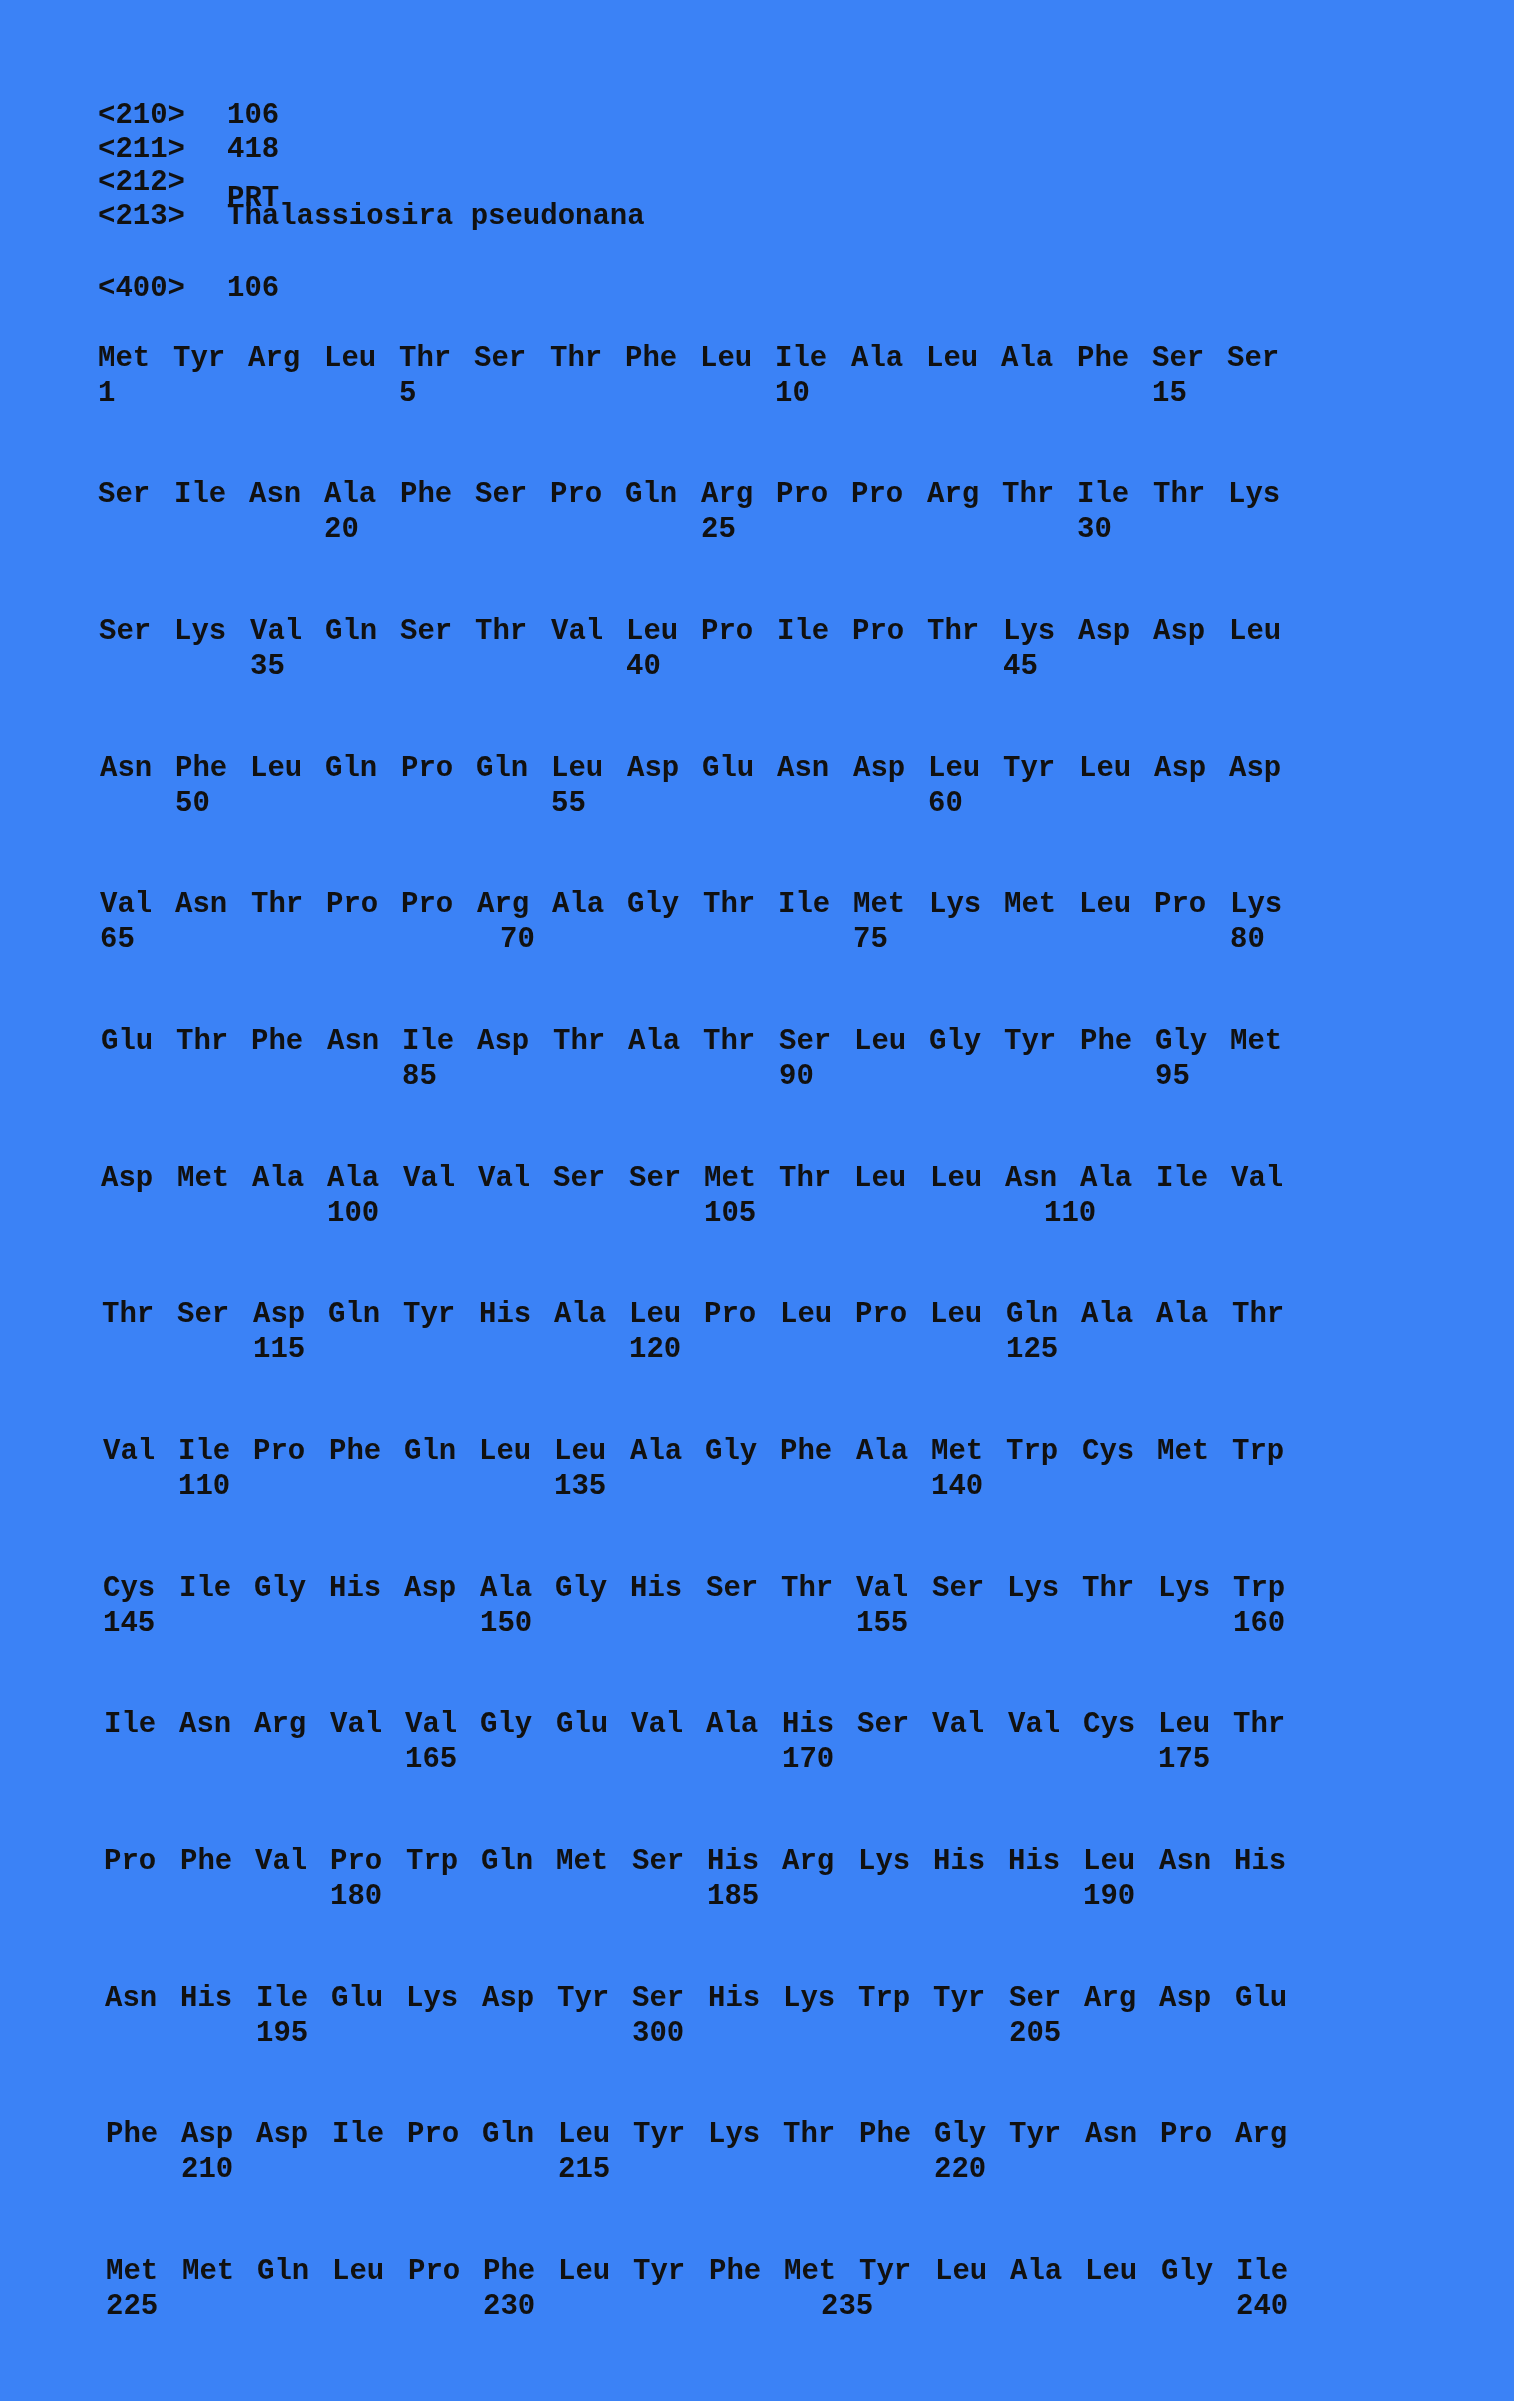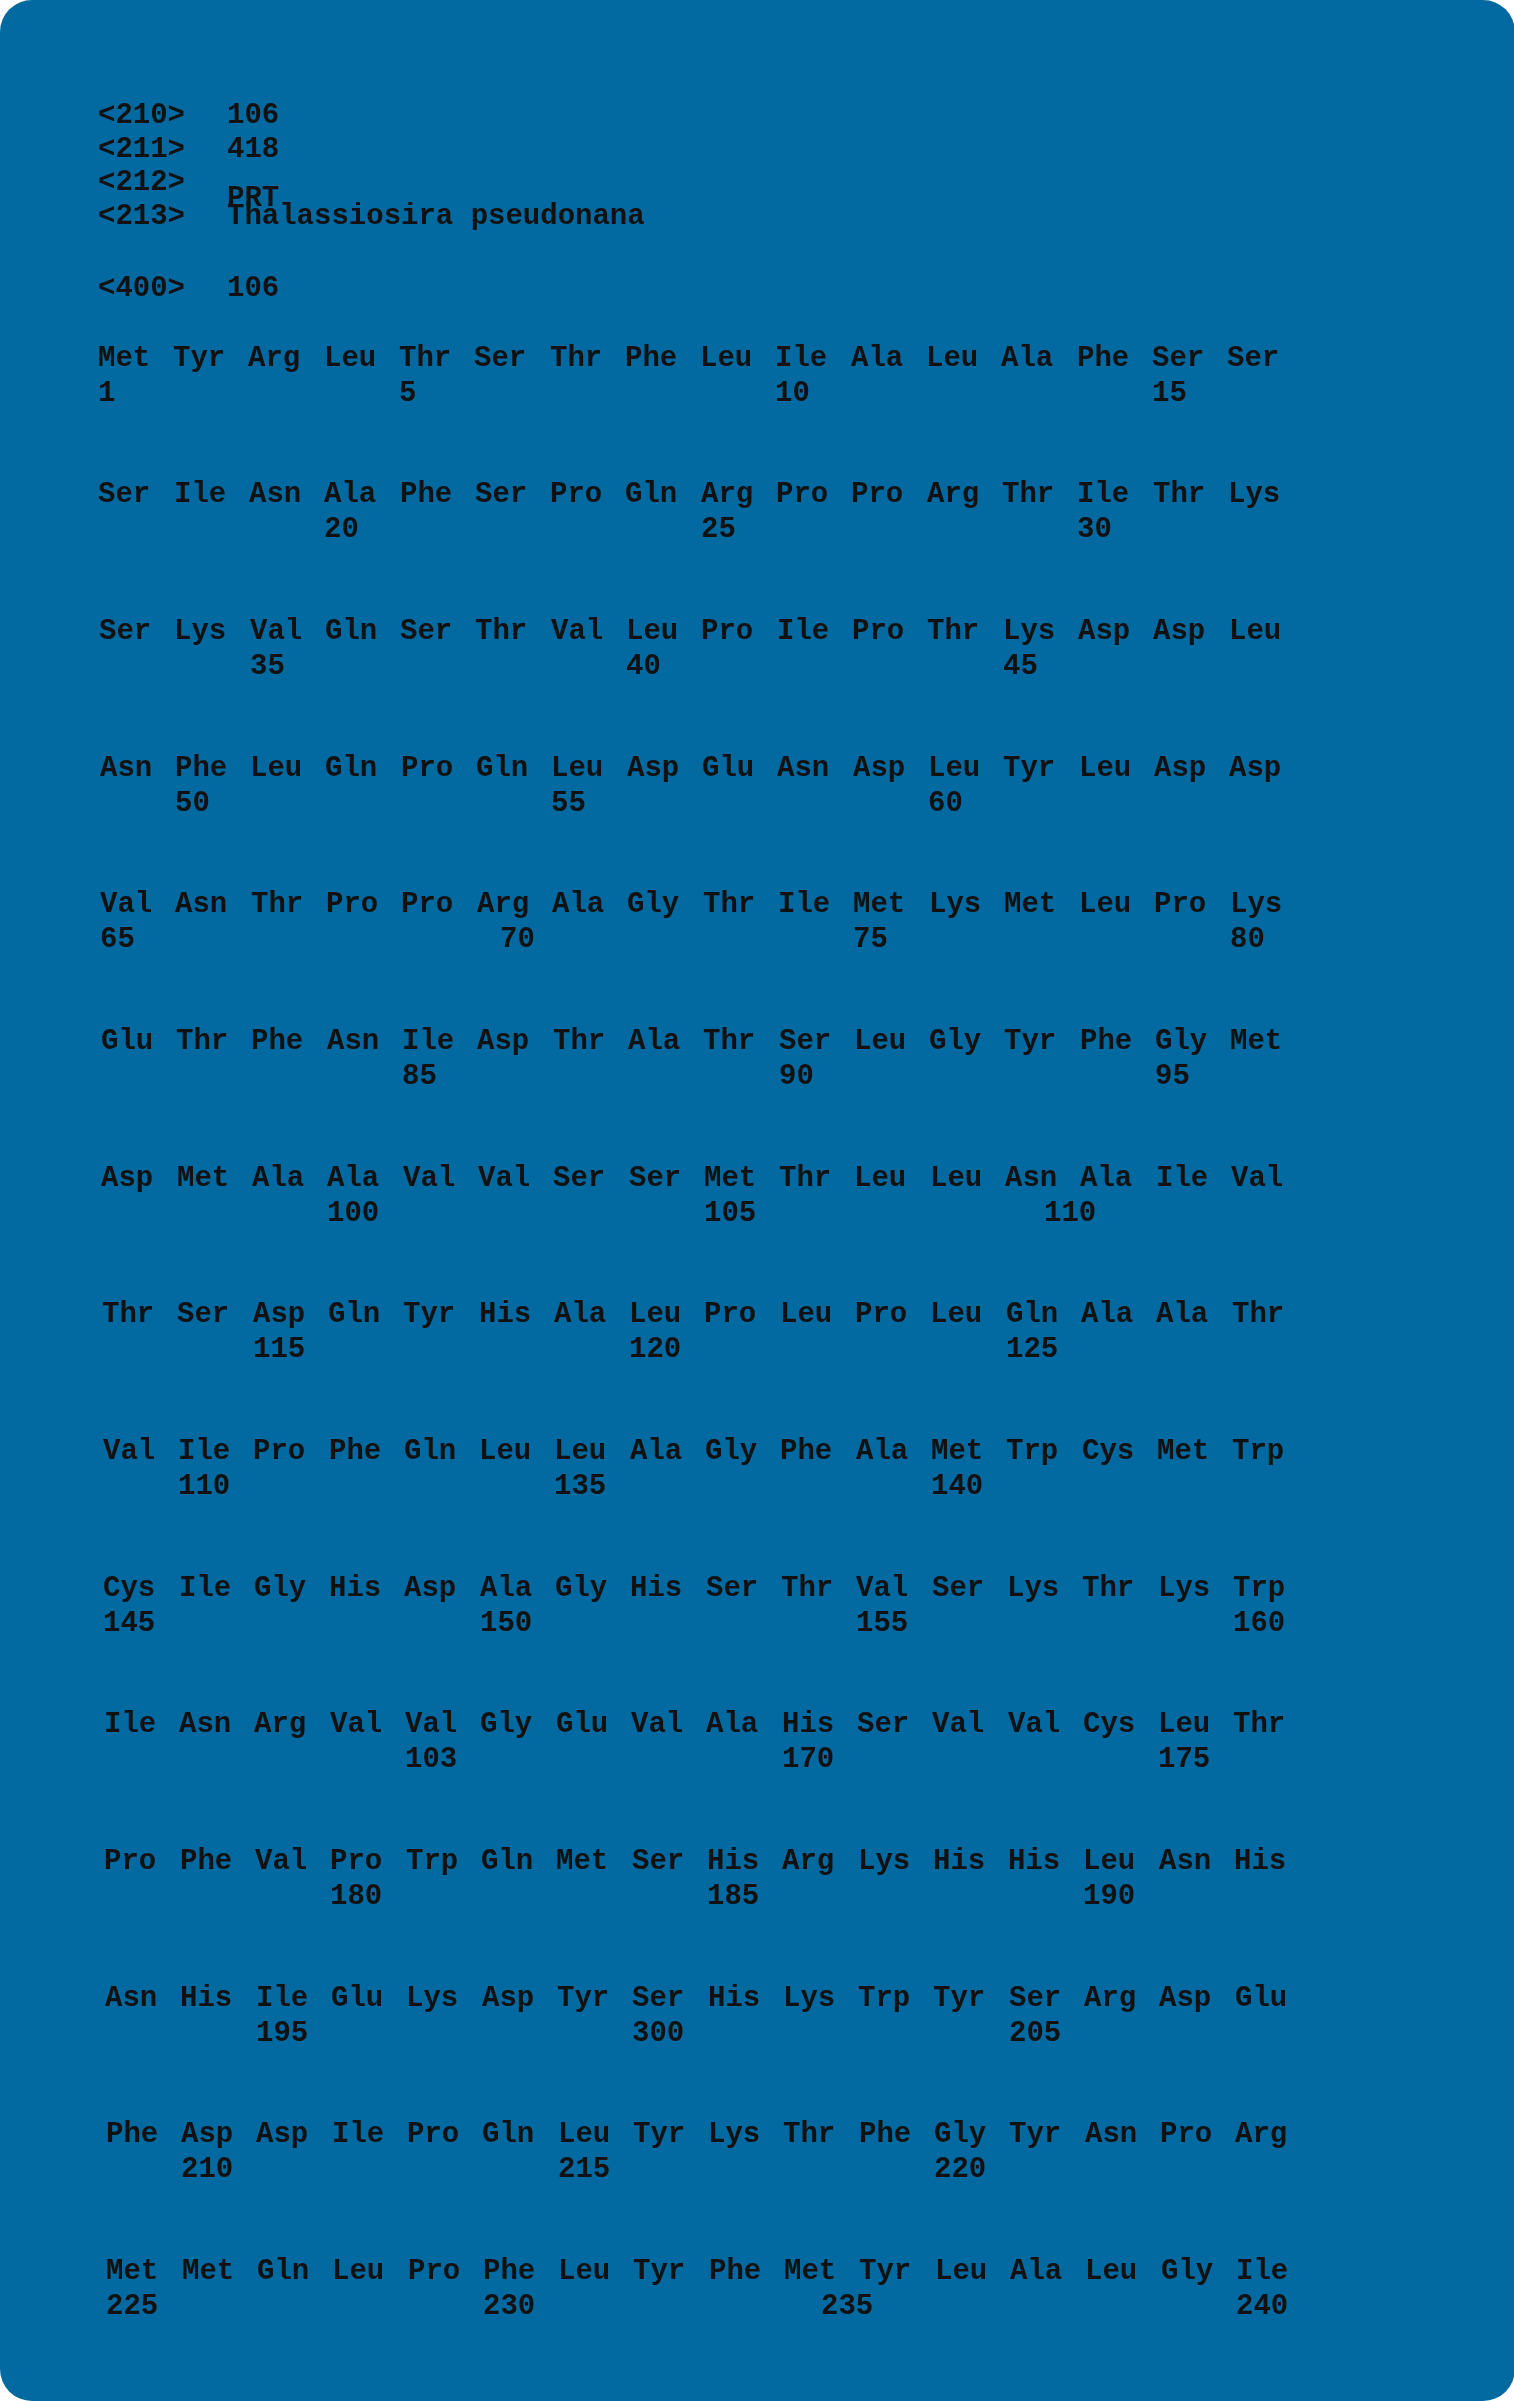--- a/index.html
+++ b/index.html
@@ -1,17 +1,17 @@
 <!DOCTYPE html>
 <html style="font-size:14px"><head>
 <meta charset="utf-8">
 <style>
   html, body { margin: 0; padding: 0; background: #ffffff; }
   body { width: 1515px; height: 2401px; position: relative; overflow: hidden; }
-  .page { position: absolute; left: 0; top: 0; width: 1515px; height: 2401px; background: #0369a1; border-radius: 32px; }
+  .page { position: absolute; left: 0; top: 0; width: 1515px; height: 2401px; background: #3b82f6; }
   .t {
     position: absolute;
     font-family: "Liberation Mono", "DejaVu Sans Mono", monospace;
     font-size: 29px;
     font-weight: bold;
     color: #111111;
     line-height: 1;
     white-space: pre;
   }
   .hdr-tag, .hdr-val { }
@@ -263,21 +263,21 @@
         <span class="t res" style="left: 556px; top: 1710px;">Glu</span>
         <span class="t res" style="left: 631px; top: 1710px;">Val</span>
         <span class="t res" style="left: 706px; top: 1710px;">Ala</span>
         <span class="t res" style="left: 782px; top: 1710px;">His</span>
         <span class="t res" style="left: 857px; top: 1710px;">Ser</span>
         <span class="t res" style="left: 932px; top: 1710px;">Val</span>
         <span class="t res" style="left: 1008px; top: 1710px;">Val</span>
         <span class="t res" style="left: 1083px; top: 1710px;">Cys</span>
         <span class="t res" style="left: 1158px; top: 1710px;">Leu</span>
         <span class="t res" style="left: 1233px; top: 1710px;">Thr</span>
-        <span class="t num" style="left: 405px; top: 1745px;">103</span>
+        <span class="t num" style="left: 405px; top: 1745px;">165</span>
         <span class="t num" style="left: 782px; top: 1745px;">170</span>
         <span class="t num" style="left: 1158px; top: 1745px;">175</span>
       </div>
       <div>
         <span class="t res" style="left: 104px; top: 1847px;">Pro</span>
         <span class="t res" style="left: 180px; top: 1847px;">Phe</span>
         <span class="t res" style="left: 255px; top: 1847px;">Val</span>
         <span class="t res" style="left: 330px; top: 1847px;">Pro</span>
         <span class="t res" style="left: 406px; top: 1847px;">Trp</span>
         <span class="t res" style="left: 481px; top: 1847px;">Gln</span>

